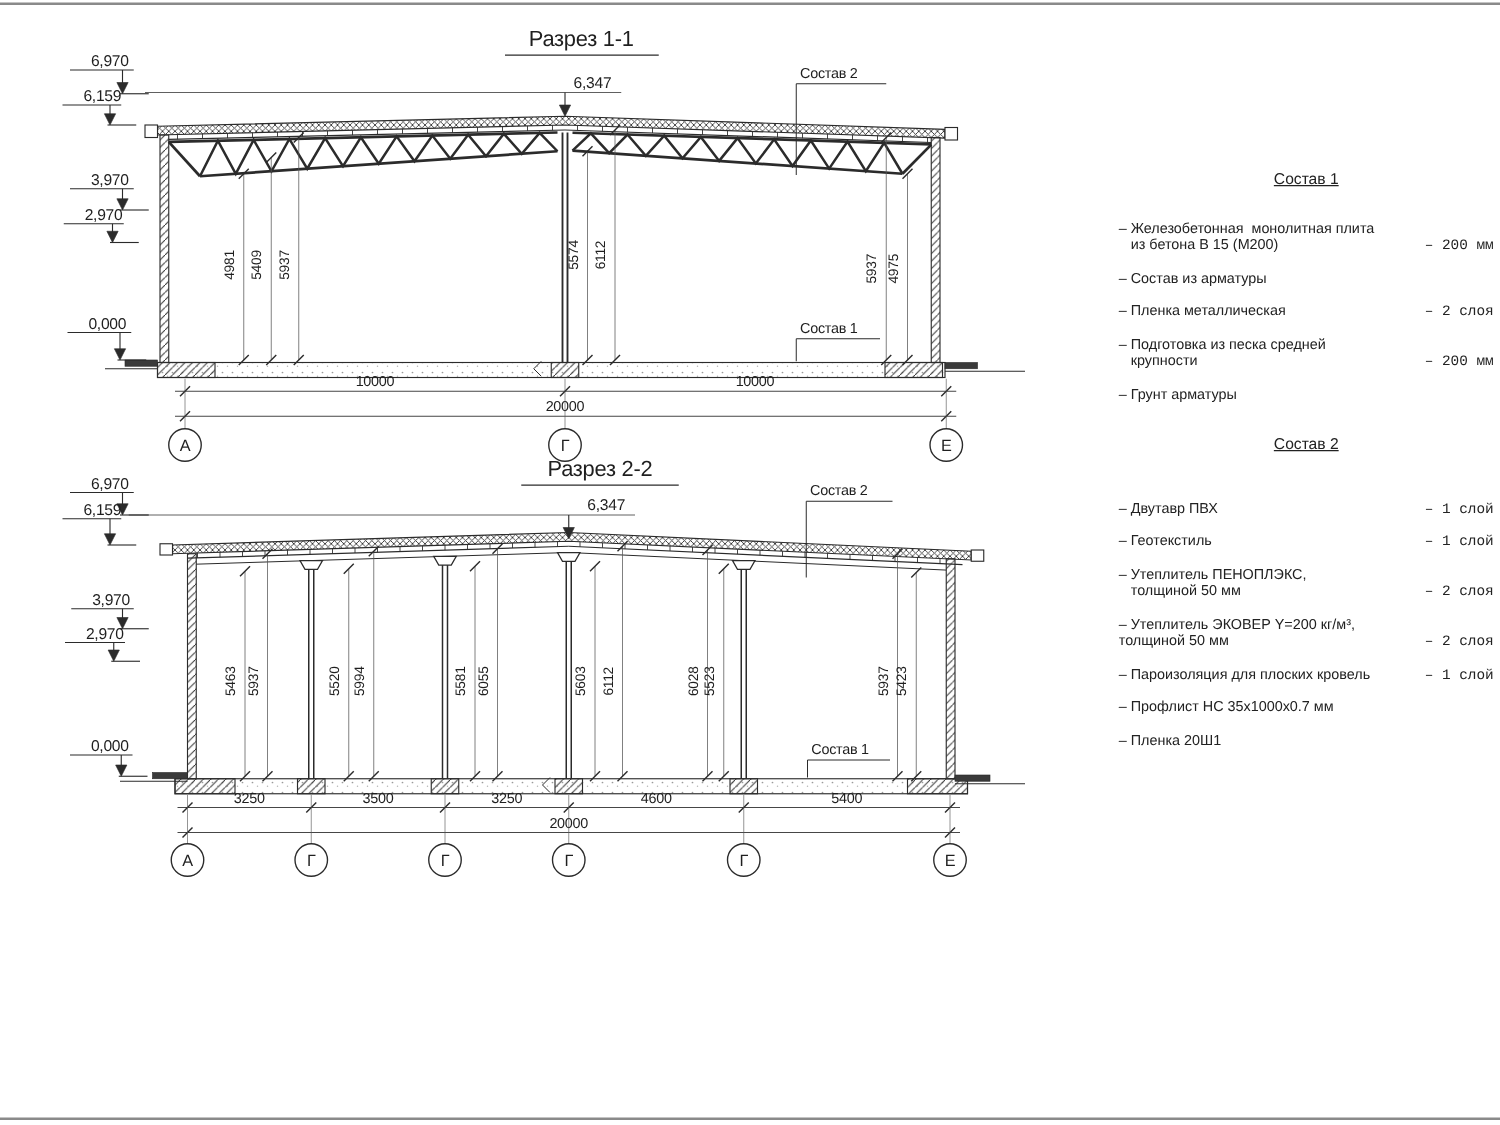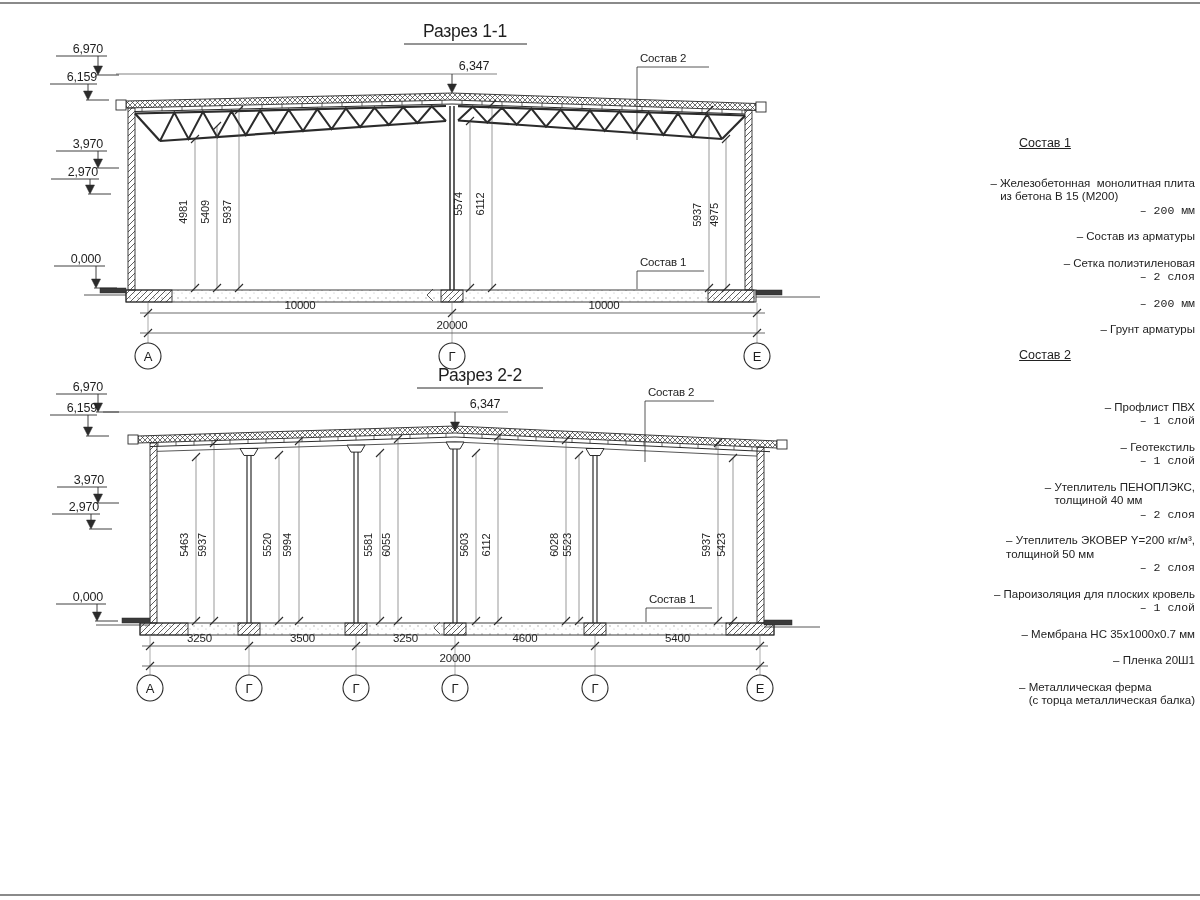--- a/index.html
+++ b/index.html
@@ -4,21 +4,21 @@
 <style>
   html,body{margin:0;padding:0;background:#fff;}
   #page{position:relative;width:1200px;height:900px;background:#fff;overflow:hidden;
         font-family:"Liberation Sans",sans-serif;color:#1f1f1f;}
   .pageline{position:absolute;left:0;width:1200px;height:2px;background:#8a8a8a;}
   #cad{position:absolute;left:0;top:0;}
   svg text{font-family:"Liberation Sans",sans-serif;fill:#1f1f1f;letter-spacing:-0.2px;}
   .legend{position:absolute;width:300px;font-size:11.5px;line-height:13.5px;color:#222;}
   .ltitle{text-align:center;text-decoration:underline;margin-bottom:26px;font-size:12.5px;}
   .legend.second .ltitle{margin-bottom:38px;}
-  .litem{display:flex;justify-content:space-between;align-items:flex-end;margin-bottom:13px;flex-direction:column;}
+  .litem{display:flex;justify-content:space-between;align-items:flex-end;margin-bottom:13px;}
   .lname{white-space:pre-wrap;max-width:218px;}
   .lval{white-space:nowrap;padding-left:6px;font-family:Liberation Mono, monospace;}
 </style>
 </head>
 <body>
 
 <div id="page">
   <div class="pageline" style="top:2px"></div>
   <div class="pageline" style="top:894px"></div>
 
@@ -369,63 +369,60 @@
     <div class="litem">
         <div class="lname">– Железобетонная  монолитная плита
    из бетона В 15 (М200)</div>
         <div class="lval">– 200 мм</div>
       </div>
     <div class="litem">
         <div class="lname">– Состав из арматуры</div>
         <div class="lval"></div>
       </div>
     <div class="litem">
-        <div class="lname">– Сетка полиэтиленовая</div>
+        <div class="lname">– Пленка металлическая</div>
         <div class="lval">– 2 слоя</div>
       </div>
     <div class="litem">
+        <div class="lname">– Подготовка из песка средней
+   крупности</div>
         <div class="lval">– 200 мм</div>
       </div>
     <div class="litem">
         <div class="lname">– Грунт арматуры</div>
         <div class="lval"></div>
       </div>
   </div>
 
   <div class="legend second" style="left:895px;top:349px">
     <div class="ltitle">Состав 2</div>
     <div class="litem">
-        <div class="lname">– Профлист ПВХ</div>
+        <div class="lname">– Двутавр ПВХ</div>
         <div class="lval">– 1 слой</div>
       </div>
     <div class="litem">
         <div class="lname">– Геотекстиль</div>
         <div class="lval">– 1 слой</div>
       </div>
     <div class="litem">
         <div class="lname">– Утеплитель ПЕНОПЛЭКС,
-   толщиной 40 мм</div>
+   толщиной 50 мм</div>
         <div class="lval">– 2 слоя</div>
       </div>
     <div class="litem">
         <div class="lname">– Утеплитель ЭКОВЕР Y=200 кг/м³,
 толщиной 50 мм</div>
         <div class="lval">– 2 слоя</div>
       </div>
     <div class="litem">
         <div class="lname">– Пароизоляция для плоских кровель</div>
         <div class="lval">– 1 слой</div>
       </div>
     <div class="litem">
-        <div class="lname">– Мембрана НС 35х1000х0.7 мм</div>
+        <div class="lname">– Профлист НС 35х1000х0.7 мм</div>
         <div class="lval"></div>
       </div>
     <div class="litem">
         <div class="lname">– Пленка 20Ш1</div>
-        <div class="lval"></div>
-      </div>
-    <div class="litem">
-        <div class="lname">– Металлическая ферма
-   (с торца металлическая балка)</div>
         <div class="lval"></div>
       </div>
   </div>
 </div>
 
 </body></html>

